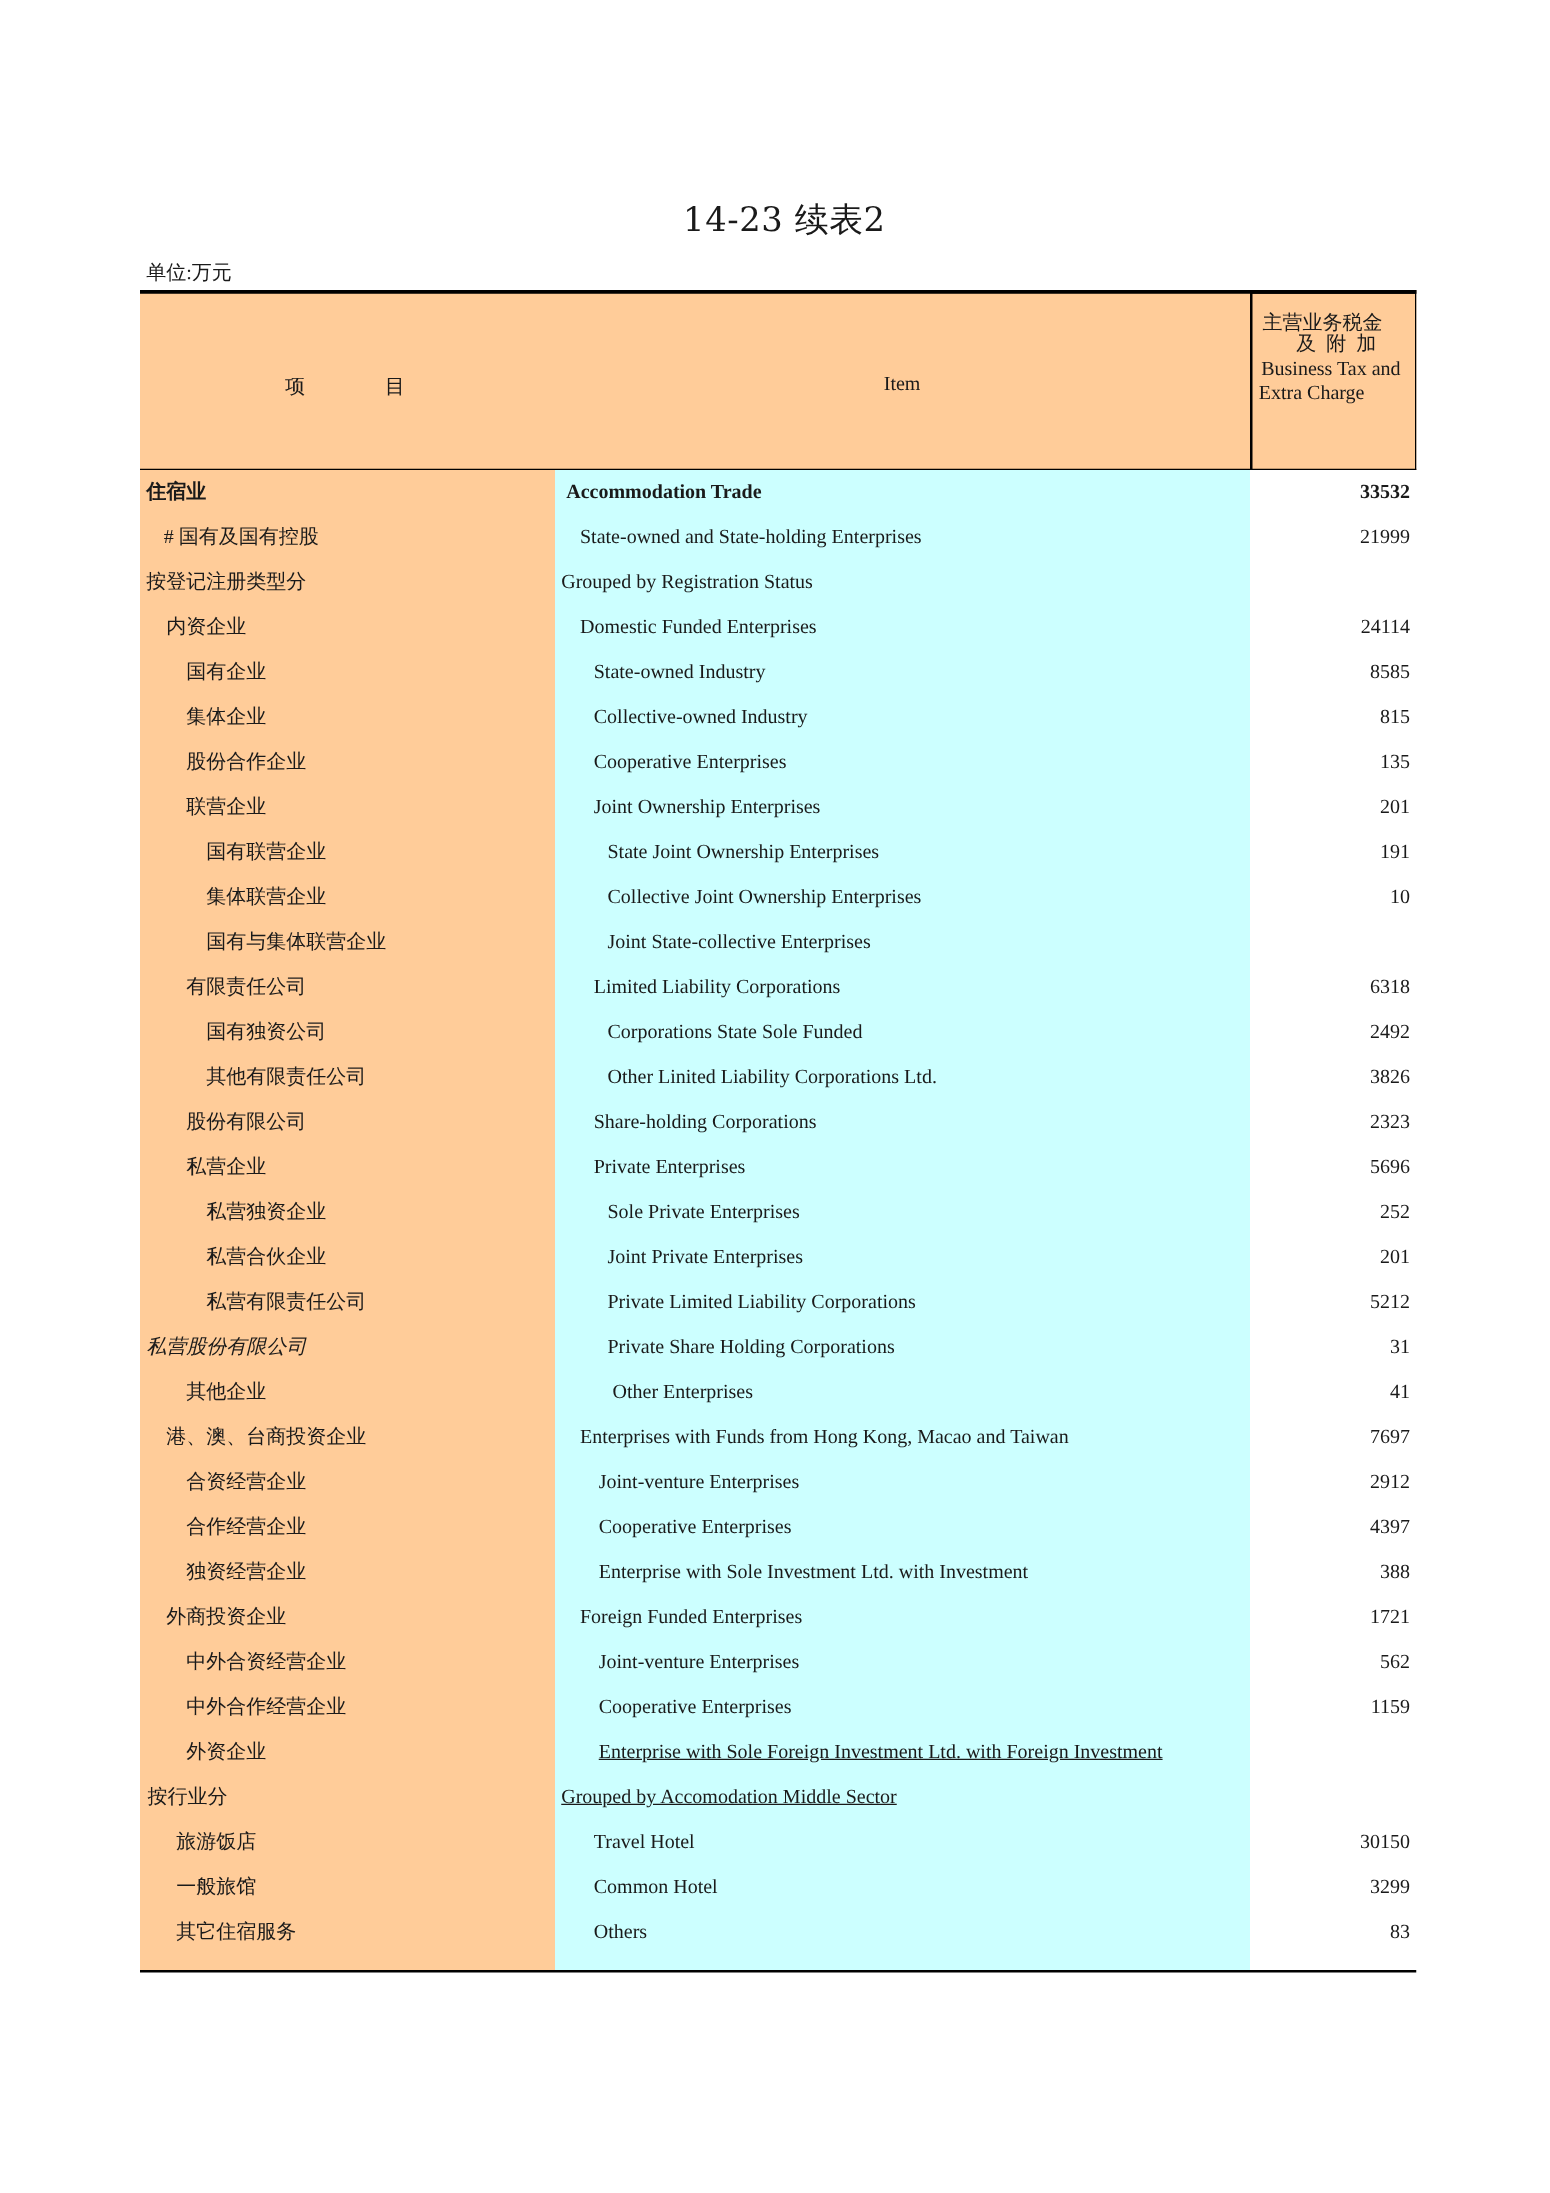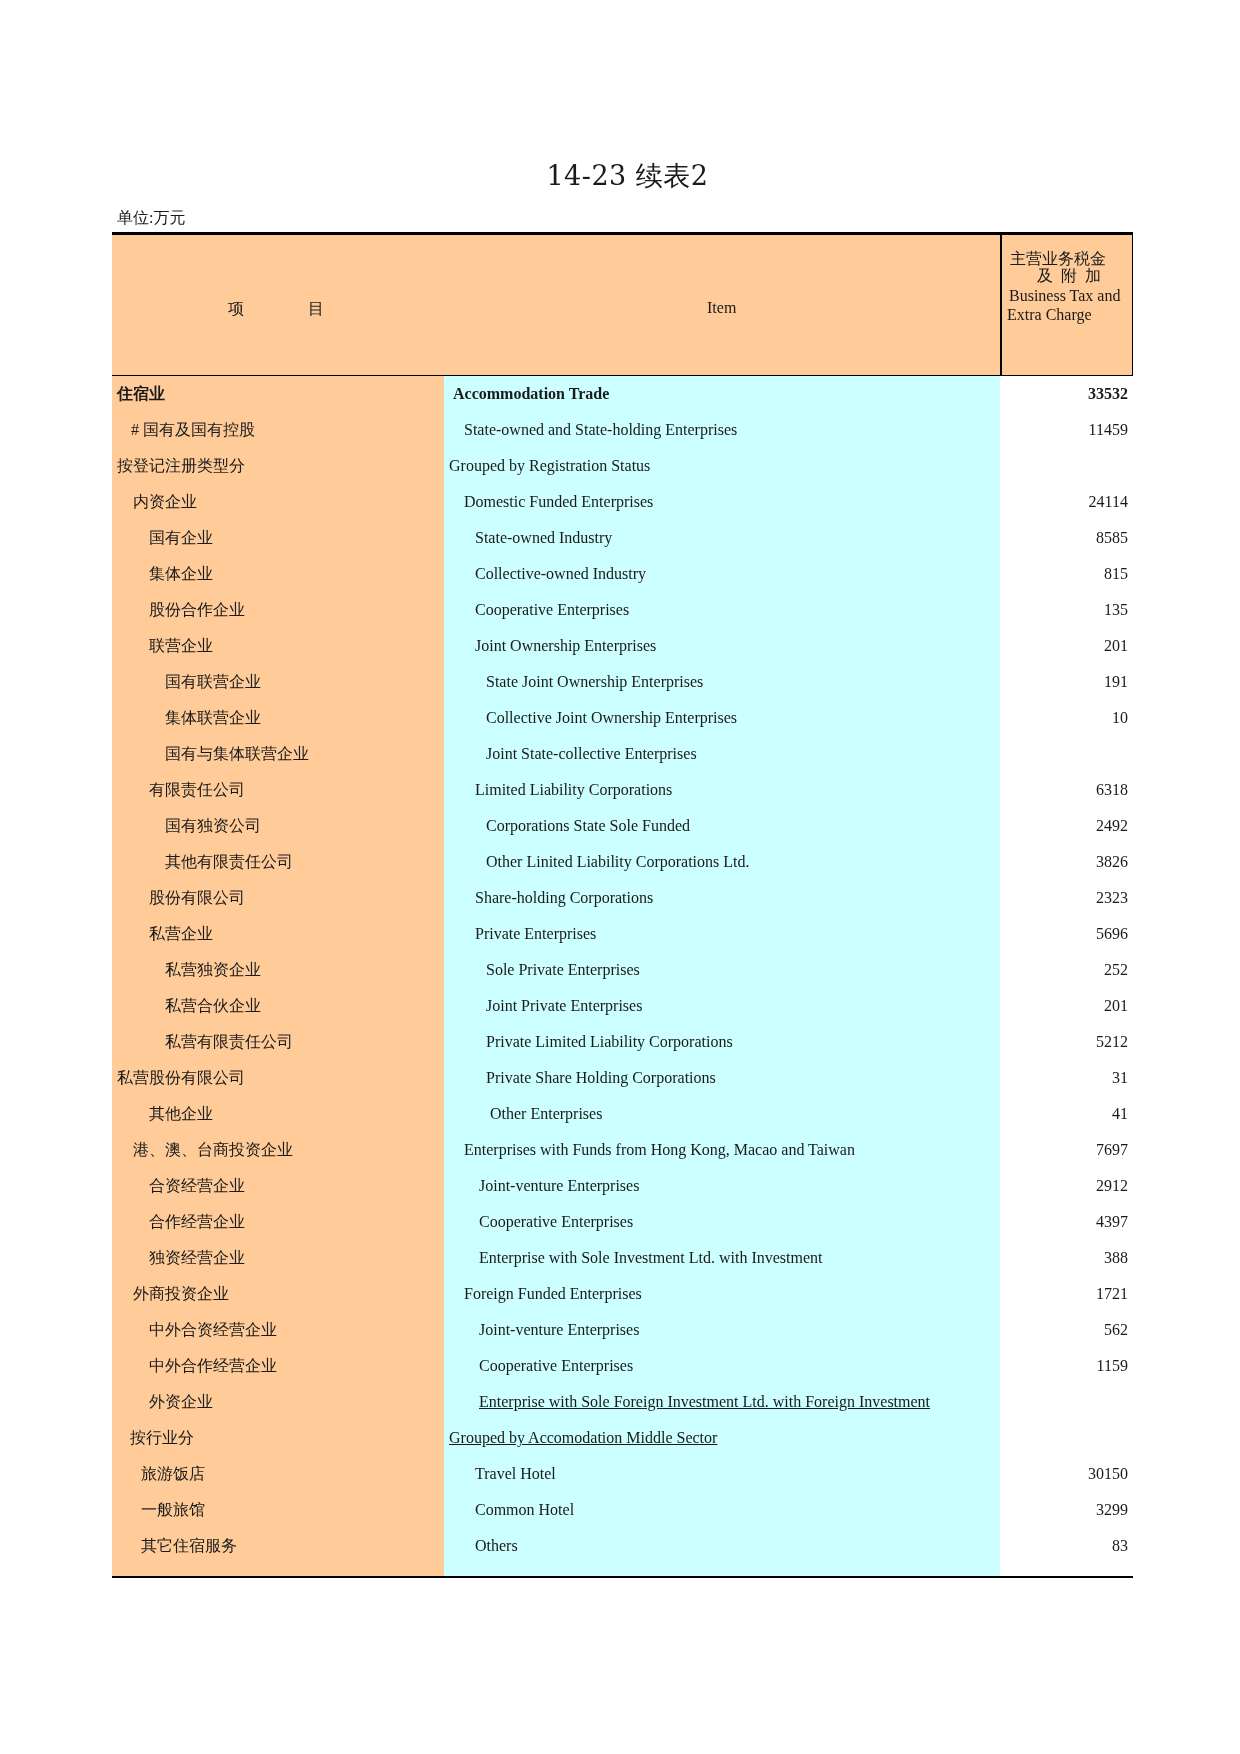--- a/index.html
+++ b/index.html
@@ -46,21 +46,21 @@
   </div>
   <div class="body" id="tbody">
       <div class="row bold">
         <div class="cn" style="padding-left: 5px;">住宿业</div>
         <div class="en" style="padding-left: 9px;"> Accommodation Trade</div>
         <div class="val">33532</div>
       </div>
       <div class="row">
         <div class="cn" style="padding-left: 19px;"># 国有及国有控股</div>
         <div class="en" style="padding-left: 20px;">State-owned and State-holding  Enterprises</div>
-        <div class="val">11459</div>
+        <div class="val">21999</div>
       </div>
       <div class="row">
         <div class="cn" style="padding-left: 5px;">按登记注册类型分</div>
         <div class="en" style="padding-left: 5px;">Grouped by Registration Status</div>
         <div class="val"></div>
       </div>
       <div class="row">
         <div class="cn" style="padding-left: 21px;">内资企业</div>
         <div class="en" style="padding-left: 20px;">Domestic Funded Enterprises</div>
         <div class="val">24114</div>
@@ -134,21 +134,21 @@
         <div class="cn" style="padding-left: 53px;">私营合伙企业</div>
         <div class="en" style="padding-left: 42px;">Joint Private Enterprises</div>
         <div class="val">201</div>
       </div>
       <div class="row">
         <div class="cn" style="padding-left: 53px;">私营有限责任公司</div>
         <div class="en" style="padding-left: 42px;">Private Limited Liability Corporations</div>
         <div class="val">5212</div>
       </div>
       <div class="row">
-        <div class="cn" style="">私营股份有限公司</div>
+        <div class="cn" style=" font-style: italic;">私营股份有限公司</div>
         <div class="en" style="padding-left: 42px;">Private Share Holding Corporations</div>
         <div class="val">31</div>
       </div>
       <div class="row">
         <div class="cn" style="padding-left: 37px;">其他企业</div>
         <div class="en" style="padding-left: 46px;">Other Enterprises</div>
         <div class="val">41</div>
       </div>
       <div class="row">
         <div class="cn" style="padding-left: 21px;">港、澳、台商投资企业</div>
@@ -184,21 +184,21 @@
         <div class="cn" style="padding-left: 37px;">中外合作经营企业</div>
         <div class="en" style="padding-left: 35px;">Cooperative Enterprises</div>
         <div class="val">1159</div>
       </div>
       <div class="row">
         <div class="cn" style="padding-left: 37px;">外资企业</div>
         <div class="en" style="padding-left: 35px; text-decoration: underline;">Enterprise with Sole Foreign Investment Ltd. with Foreign Investment</div>
         <div class="val"></div>
       </div>
       <div class="row">
-        <div class="cn" style="padding-left: 18px;">按行业分</div>
+        <div class="cn" style="padding-left: 6px;">按行业分</div>
         <div class="en" style="padding-left: 5px; text-decoration: underline;">Grouped by Accomodation Middle Sector</div>
         <div class="val"></div>
       </div>
       <div class="row">
         <div class="cn" style="padding-left: 29px;">旅游饭店</div>
         <div class="en" style="padding-left: 31px;">Travel Hotel</div>
         <div class="val">30150</div>
       </div>
       <div class="row">
         <div class="cn" style="padding-left: 29px;">一般旅馆</div>

